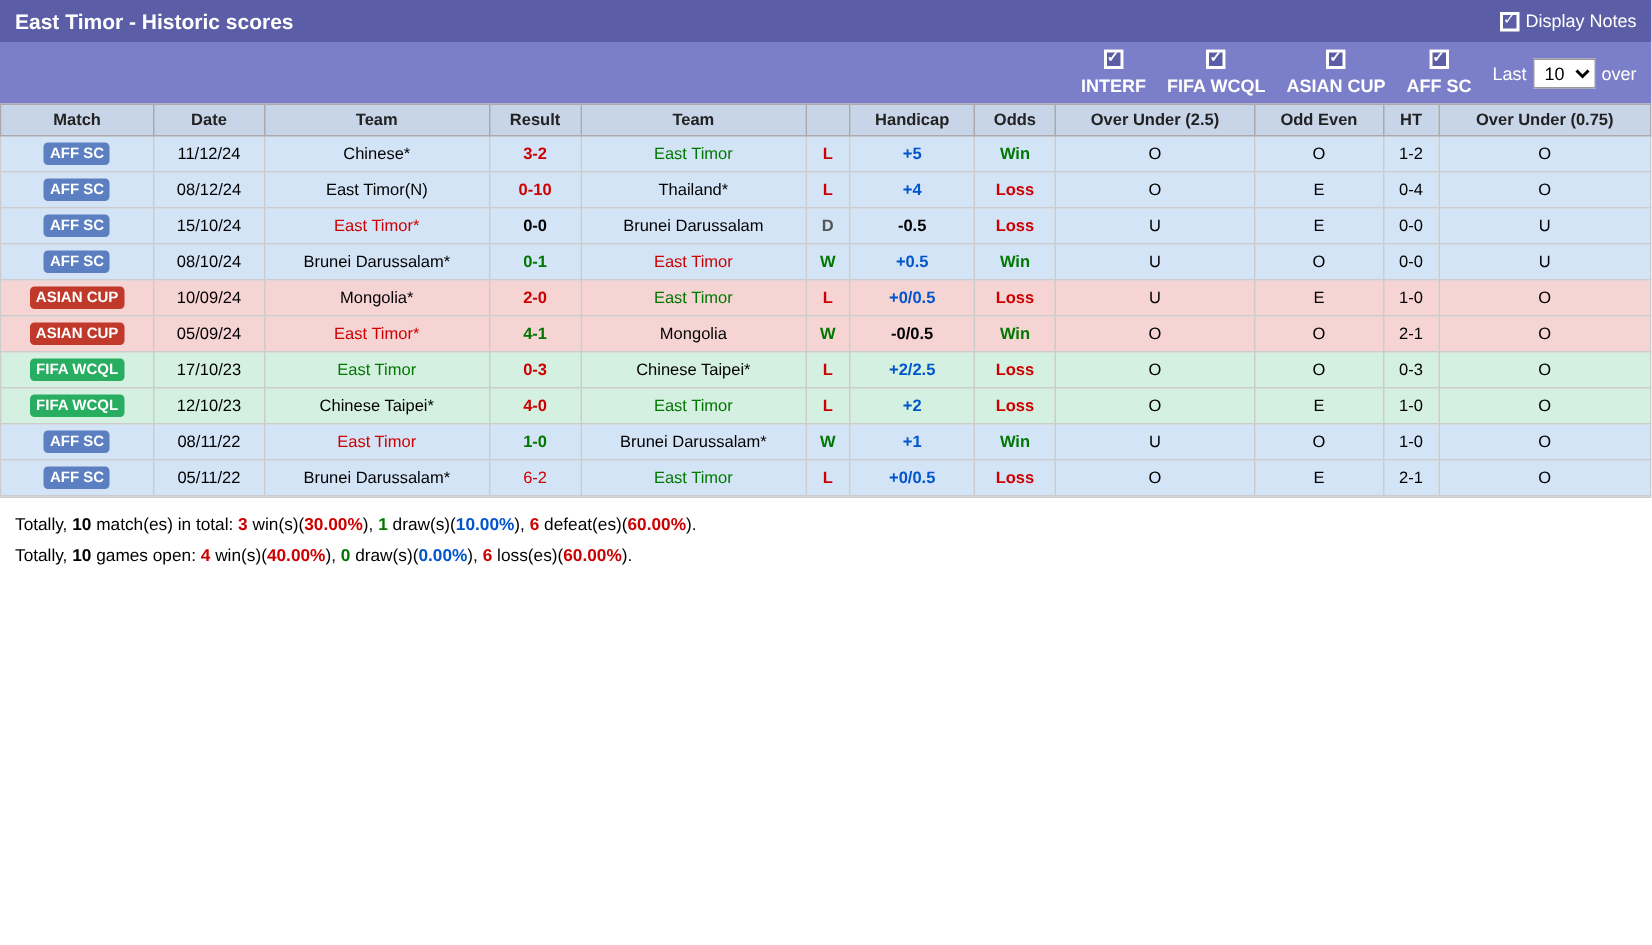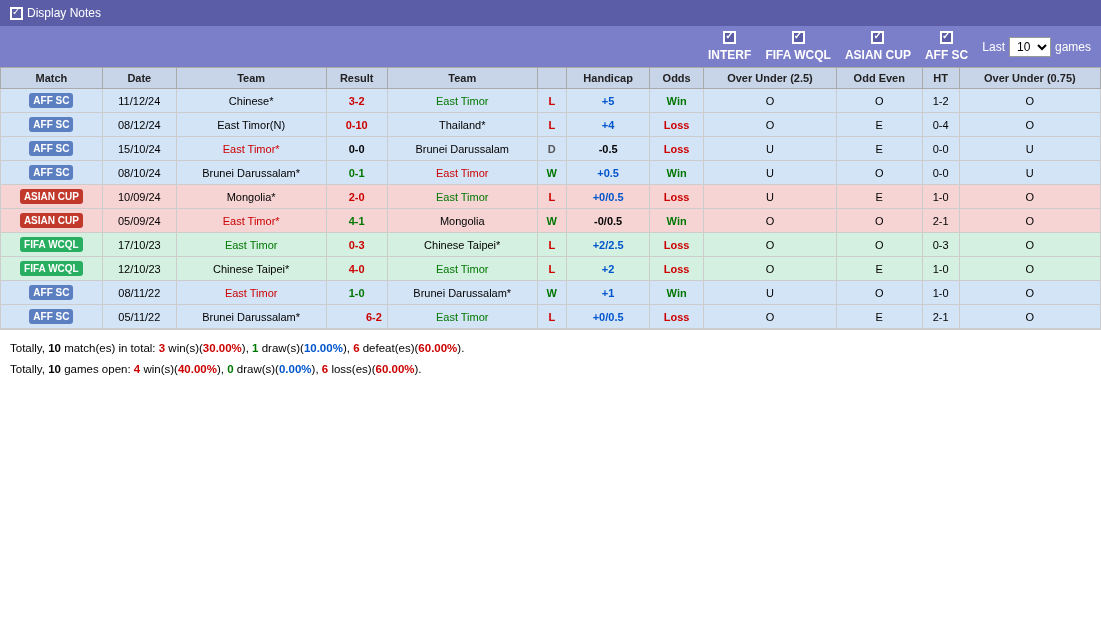--- a/index.html
+++ b/index.html
@@ -90,20 +90,21 @@
       padding: 8px 10px;
       font-size: 11.5px;
       line-height: 1.8;
       border-top: 1px solid #ccc;
     }
   </style>
 </head>
 <body>
 
 <div class="header">
+  <span class="header-title">East Timor - Historic scores</span>
   <div class="header-right">
     <div class="display-notes-checkbox">
       <span class="check-box checked"></span>
       <span>Display Notes</span>
     </div>
   </div>
 </div>
 
 <div class="filter-bar">
   <div class="filter-item">
@@ -124,21 +125,21 @@
   </div>
   <div class="last-games">
     <span>Last</span>
     <select>
       <option>10</option>
       <option>5</option>
       <option>15</option>
       <option>20</option>
       <option>All</option>
     </select>
-    <span>games</span>
+    <span>over</span>
   </div>
 </div>
 
 <table>
   <thead>
     <tr>
       <th>Match</th>
       <th>Date</th>
       <th>Team</th>
       <th>Result</th>
@@ -276,21 +277,21 @@
         <td class="win">Win</td>
         <td>U</td>
         <td>O</td>
         <td>1-0</td>
         <td>O</td>
       </tr>
       <tr style="background: rgb(212, 228, 247);">
         <td><span class="match-badge badge-affsc">AFF SC</span></td>
         <td>05/11/22</td>
         <td>Brunei Darussalam*</td>
-        <td style="color: rgb(204, 0, 0); font-weight: bold; text-align: right;">6-2</td>
+        <td style="color: rgb(204, 0, 0); font-weight: normal;">6-2</td>
         <td style="color: rgb(0, 119, 0);">East Timor</td>
         <td class="result-l">L</td>
         <td style="color: rgb(0, 85, 204); font-weight: bold;">+0/0.5</td>
         <td class="loss">Loss</td>
         <td>O</td>
         <td>E</td>
         <td>2-1</td>
         <td>O</td>
       </tr>
     </tbody>

